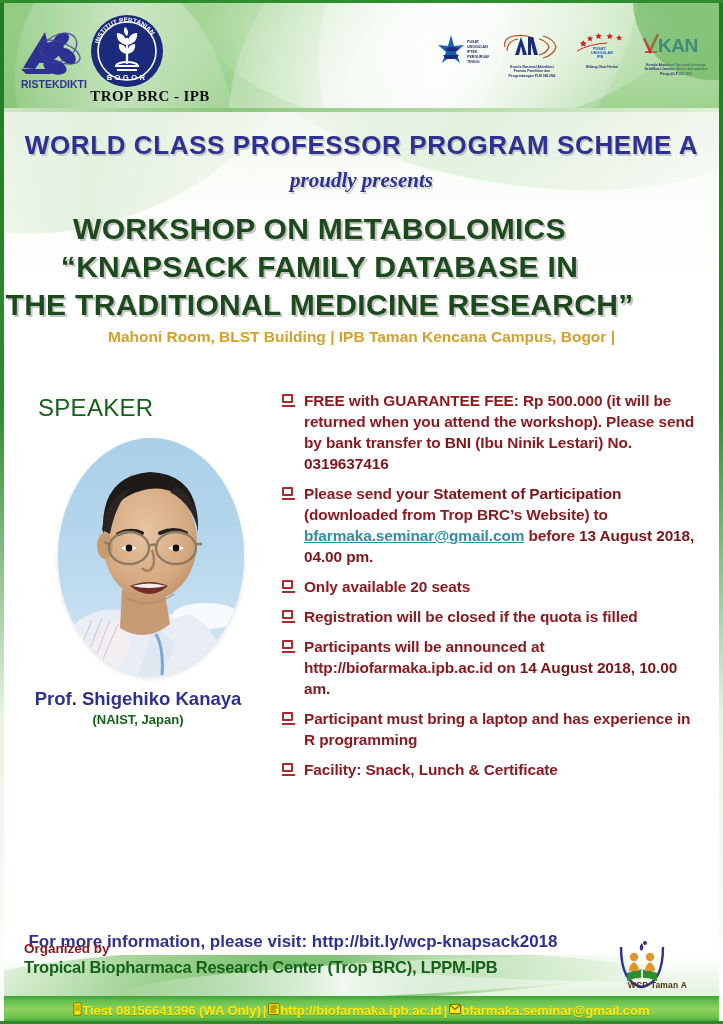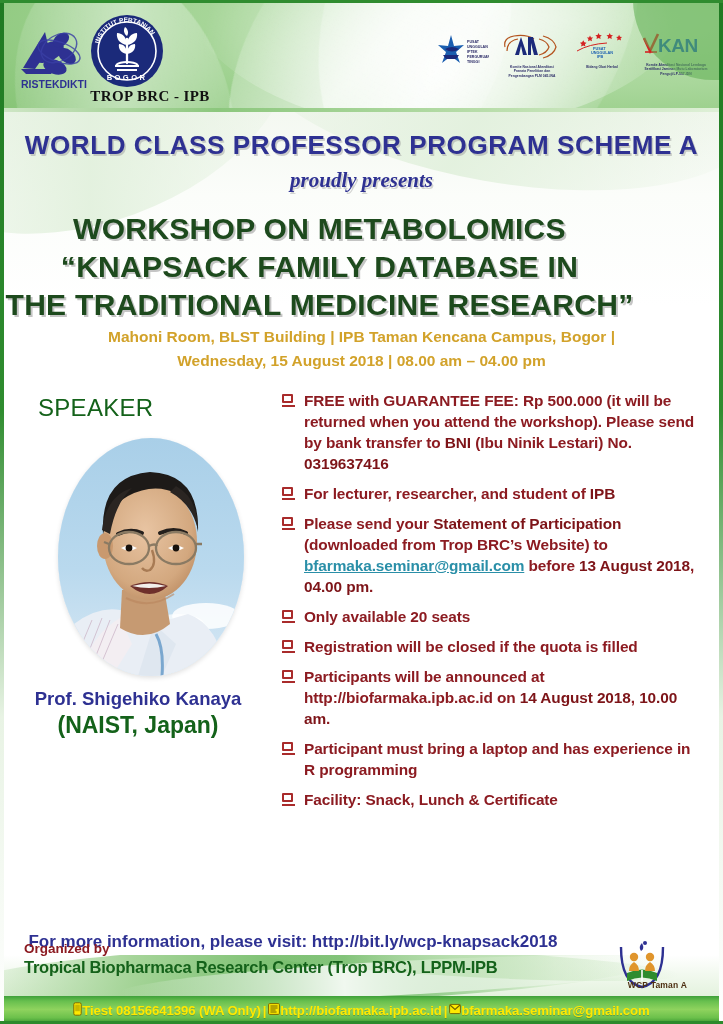--- a/index.html
+++ b/index.html
@@ -132,21 +132,21 @@
     box-shadow:0 0 8px 4px rgba(255,255,255,.9) inset, 0 2px 5px rgba(0,0,0,.12);
     overflow:hidden;
   }
   .photo-oval svg { position:absolute; left:0; top:0; }
   .speaker-name {
     position:absolute; left:0; top:298px; width:276px; text-align:center;
     font-weight:bold; font-size:18.5px; color:#2e3192;
   }
   .speaker-aff {
     position:absolute; left:0; top:322px; width:276px; text-align:center;
-    font-weight:bold; font-size:23px; color:#14621a;
+    font-weight:bold; font-size:13px; color:#14621a;
   }
 
   
   .reg-col { position:absolute; left:280px; top:0; width:423px; }
   .reg-head {
     font-weight:bold; font-size:23.5px; color:#14621a; letter-spacing:-.2px;
     margin:2px 0 12px 4px;
   }
   ul.reg-list { list-style:none; }
   ul.reg-list li {
@@ -342,21 +342,20 @@
 
     <div class="wcp-line">WORLD CLASS PROFESSOR PROGRAM SCHEME A</div>
     <div class="proudly">proudly presents</div>
     <div class="main-title">
       <div>WORKSHOP ON METABOLOMICS</div>
       <div>“KNAPSACK FAMILY DATABASE IN</div>
       <div>THE TRADITIONAL MEDICINE RESEARCH”</div>
     </div>
     <div class="venue">
       <div>Mahoni Room, BLST Building | IPB Taman Kencana Campus, Bogor |</div>
-      <div>Wednesday, 15 August  2018 | 08.00 am – 04.00 pm</div>
     </div>
   </div>
 
   <div id="body-area">
 
     <div class="speaker-col">
       <div class="speaker-head">SPEAKER</div>
 
       <div class="photo-oval">
         <svg width="186" height="238" viewBox="0 0 186 238">
@@ -425,21 +424,20 @@
         </svg>
       </div>
 
       <div class="speaker-name">Prof. Shigehiko Kanaya</div>
       <div class="speaker-aff">(NAIST, Japan)</div>
     </div>
 
     <div class="reg-col">
       <ul class="reg-list" id="reg-list">
           <li><span class="cbox"></span><span>FREE with GUARANTEE FEE: Rp 500.000 (it will be returned when you attend the workshop). Please send by bank transfer to </span><span class="b">BNI</span><span> (Ibu Ninik Lestari) No. </span><span class="b">0319637416</span></li>
-          <li><span class="cbox"></span><span>For lecturer, researcher, and student of </span><span class="b">IPB</span></li>
           <li><span class="cbox"></span><span>Please send your </span><span class="b">Statement of  Participation</span><span> (downloaded from Trop BRC’s Website) to </span><span class="mail">bfarmaka.seminar@gmail.com</span><span> before </span><span class="b">13 August 2018</span><span>, </span><span class="b">04.00 pm</span><span>.</span></li>
           <li><span class="cbox"></span><span>Only  available  20 seats</span></li>
           <li><span class="cbox"></span><span>Registration will be closed if the quota is filled</span></li>
           <li><span class="cbox"></span><span>Participants will be announced at http://biofarmaka.ipb.ac.id on </span><span class="b">14 August 2018</span><span>, </span><span class="b">10.00 am</span><span>.</span></li>
           <li><span class="cbox"></span><span>Participant must bring a laptop and has experience in R programming</span></li>
           <li><span class="cbox"></span><span>Facility:  Snack, Lunch &amp; Certificate</span></li>
         </ul>
     </div>
   </div>
 

